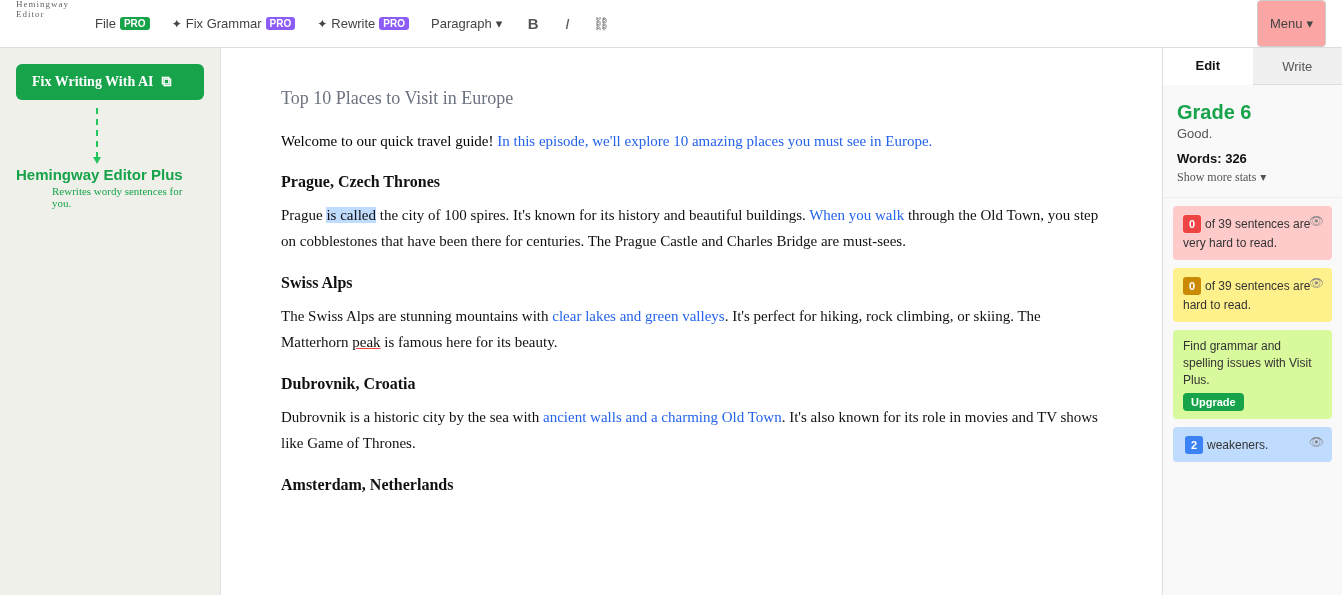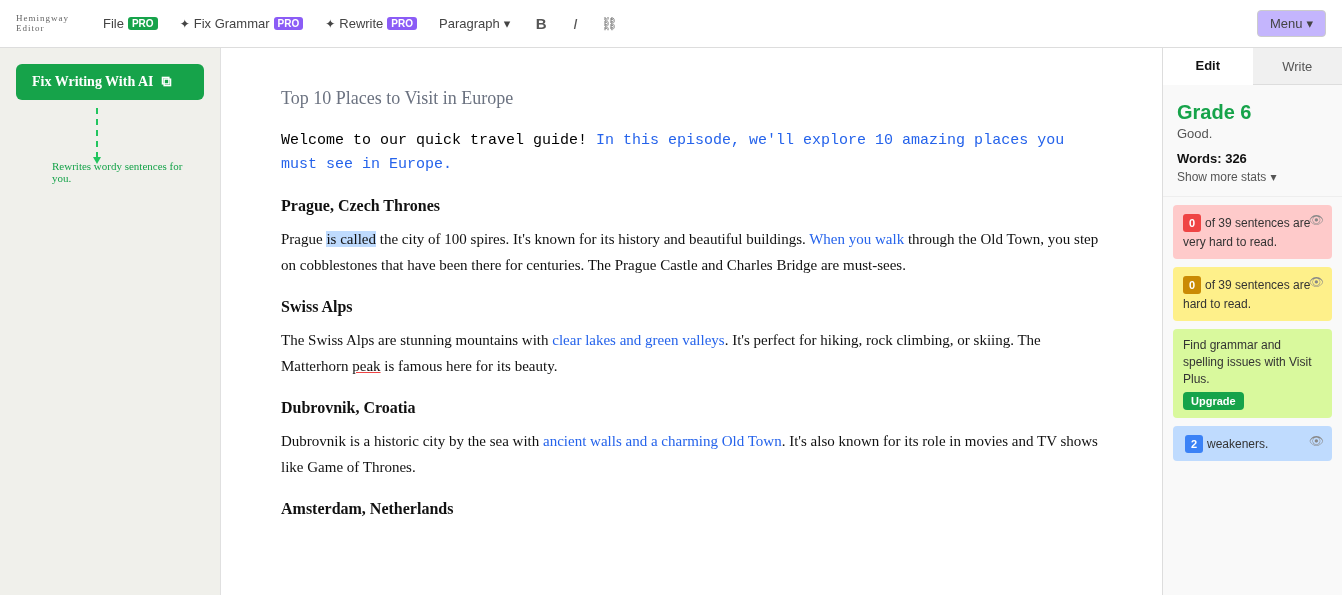--- a/index.html
+++ b/index.html
@@ -1,26 +1,24 @@
 <!DOCTYPE html>
 <html><head>
   <meta charset="utf-8">
   <style>
     * { box-sizing: border-box; margin: 0; padding: 0; }
     body { font-family: Georgia, 'Times New Roman', serif; background: #f0f0eb; height: 595px; overflow: hidden; }
 
     
     .header {
       display: flex;
-      align-items: center;
       background: #fff;
       border-bottom: 1px solid #ddd;
       padding: 0 16px;
       height: 48px;
-      gap: 8px;
     }
     .logo {
       font-family: Georgia, serif;
       font-size: 15px;
       font-weight: bold;
       color: #222;
       margin-right: 16px;
       line-height: 1.1;
     }
     .logo span { display: block; font-size: 9px; font-weight: normal; color: #666; letter-spacing: 1px; }
@@ -44,21 +42,21 @@
       cursor: pointer; font-size: 13px; color: #444;
     }
     .format-btns { display: flex; align-items: center; gap: 4px; margin-left: 4px; }
     .fmt-btn {
       width: 30px; height: 30px; border: none; background: none;
       cursor: pointer; font-size: 15px; color: #555; border-radius: 3px;
       display: flex; align-items: center; justify-content: center;
     }
     .menu-btn {
       margin-left: auto; display: flex; align-items: center; gap: 4px;
-      padding: 5px 12px; border: 1px solid #ccc; background: #c4b5fd;
+      padding: 5px 12px; border: 1px solid #ccc; background: #fca5a5;
       cursor: pointer; font-size: 13px; color: #444; border-radius: 4px;
     }
 
     
     .layout { display: flex; height: calc(595px - 48px); }
 
     
     .sidebar-left {
       width: 220px; padding: 16px; flex-shrink: 0;
     }
@@ -95,21 +93,21 @@
 
     
     .main-content {
       flex: 1; background: #fff; overflow-y: auto;
       padding: 40px 60px; border-left: 1px solid #e0e0e0;
     }
     .doc-title {
       font-size: 18px; color: #6b7280; margin-bottom: 20px;
       font-family: Georgia, serif;
     }
-    .intro-text { font-size: 15px; line-height: 1.6; margin-bottom: 20px; font-family: Liberation Mono, monospace; }
+    .intro-text { font-size: 15px; line-height: 1.6; margin-bottom: 20px; }
     .highlight-blue-text { color: #2563eb; }
     .section-heading { font-size: 16px; font-weight: bold; margin-bottom: 12px; color: #111; font-family: Georgia, serif; }
     .body-text { font-size: 15px; line-height: 1.7; margin-bottom: 20px; color: #111; }
     .link-blue { color: #2563eb; text-decoration: none; }
     .underline-red { text-decoration: underline; text-decoration-color: #ef4444; }
     .selected-word { background: #bfdbfe; }
 
     
     .sidebar-right {
       width: 180px; background: #f9f9f9; border-left: 1px solid #ddd;
@@ -129,21 +127,21 @@
     .stats-section { padding: 12px 14px; border-bottom: 1px solid #eee; }
     .readability-label { font-size: 11px; color: #888; font-family: Arial, sans-serif; display: flex; align-items: center; gap: 6px; }
     .readability-icon {
       width: 22px; height: 22px; border: 1px solid #ccc; border-radius: 3px;
       display: flex; align-items: center; justify-content: center; font-size: 11px;
       color: #555;
     }
     .grade-text { font-size: 20px; font-weight: bold; color: #16a34a; font-family: Arial, sans-serif; margin: 4px 0 2px; }
     .good-text { font-size: 13px; color: #555; font-family: Arial, sans-serif; }
     .words-row { margin-top: 10px; font-size: 13px; color: #111; font-family: Arial, sans-serif; font-weight: 600; }
-    .show-more { font-size: 12px; color: #555; font-family: Liberation Sans, sans-serif; cursor: pointer; display: flex; align-items: center; gap: 4px; margin-top: 4px; }
+    .show-more { font-size: 12px; color: #555; font-family: Liberation Serif, serif; cursor: pointer; display: flex; align-items: center; gap: 4px; margin-top: 4px; }
 
     .score-card {
       margin: 8px 10px; border-radius: 4px; padding: 8px 10px; position: relative;
     }
     .score-card.red { background: #fecaca; }
     .score-card.yellow { background: #fef08a; }
     .score-card.green { background: #d9f99d; }
     .score-card.blue { background: #bfdbfe; padding-left: 12px; }
     .score-num {
       display: inline-flex; align-items: center; justify-content: center;
@@ -216,20 +214,21 @@
 <div class="layout">
 
   <div class="sidebar-left">
     <button class="fix-btn">
       <span>Fix Writing With AI</span>
       <span class="ext-icon">⧉</span>
     </button>
     <div class="arrow-area">
       <div class="dashed-arrow"></div>
     </div>
+    <div class="plus-label">Hemingway Editor Plus</div>
     <div class="plus-sub">Rewrites wordy sentences for you.</div>
   </div>
 
   <div class="main-content">
     <div class="doc-title">Top 10 Places to Visit in Europe</div>
 
     <p class="intro-text">
       Welcome to our quick travel guide!
       <span class="highlight-blue-text">In this episode, we'll explore 10 amazing places you must see in Europe.</span>
     </p>

